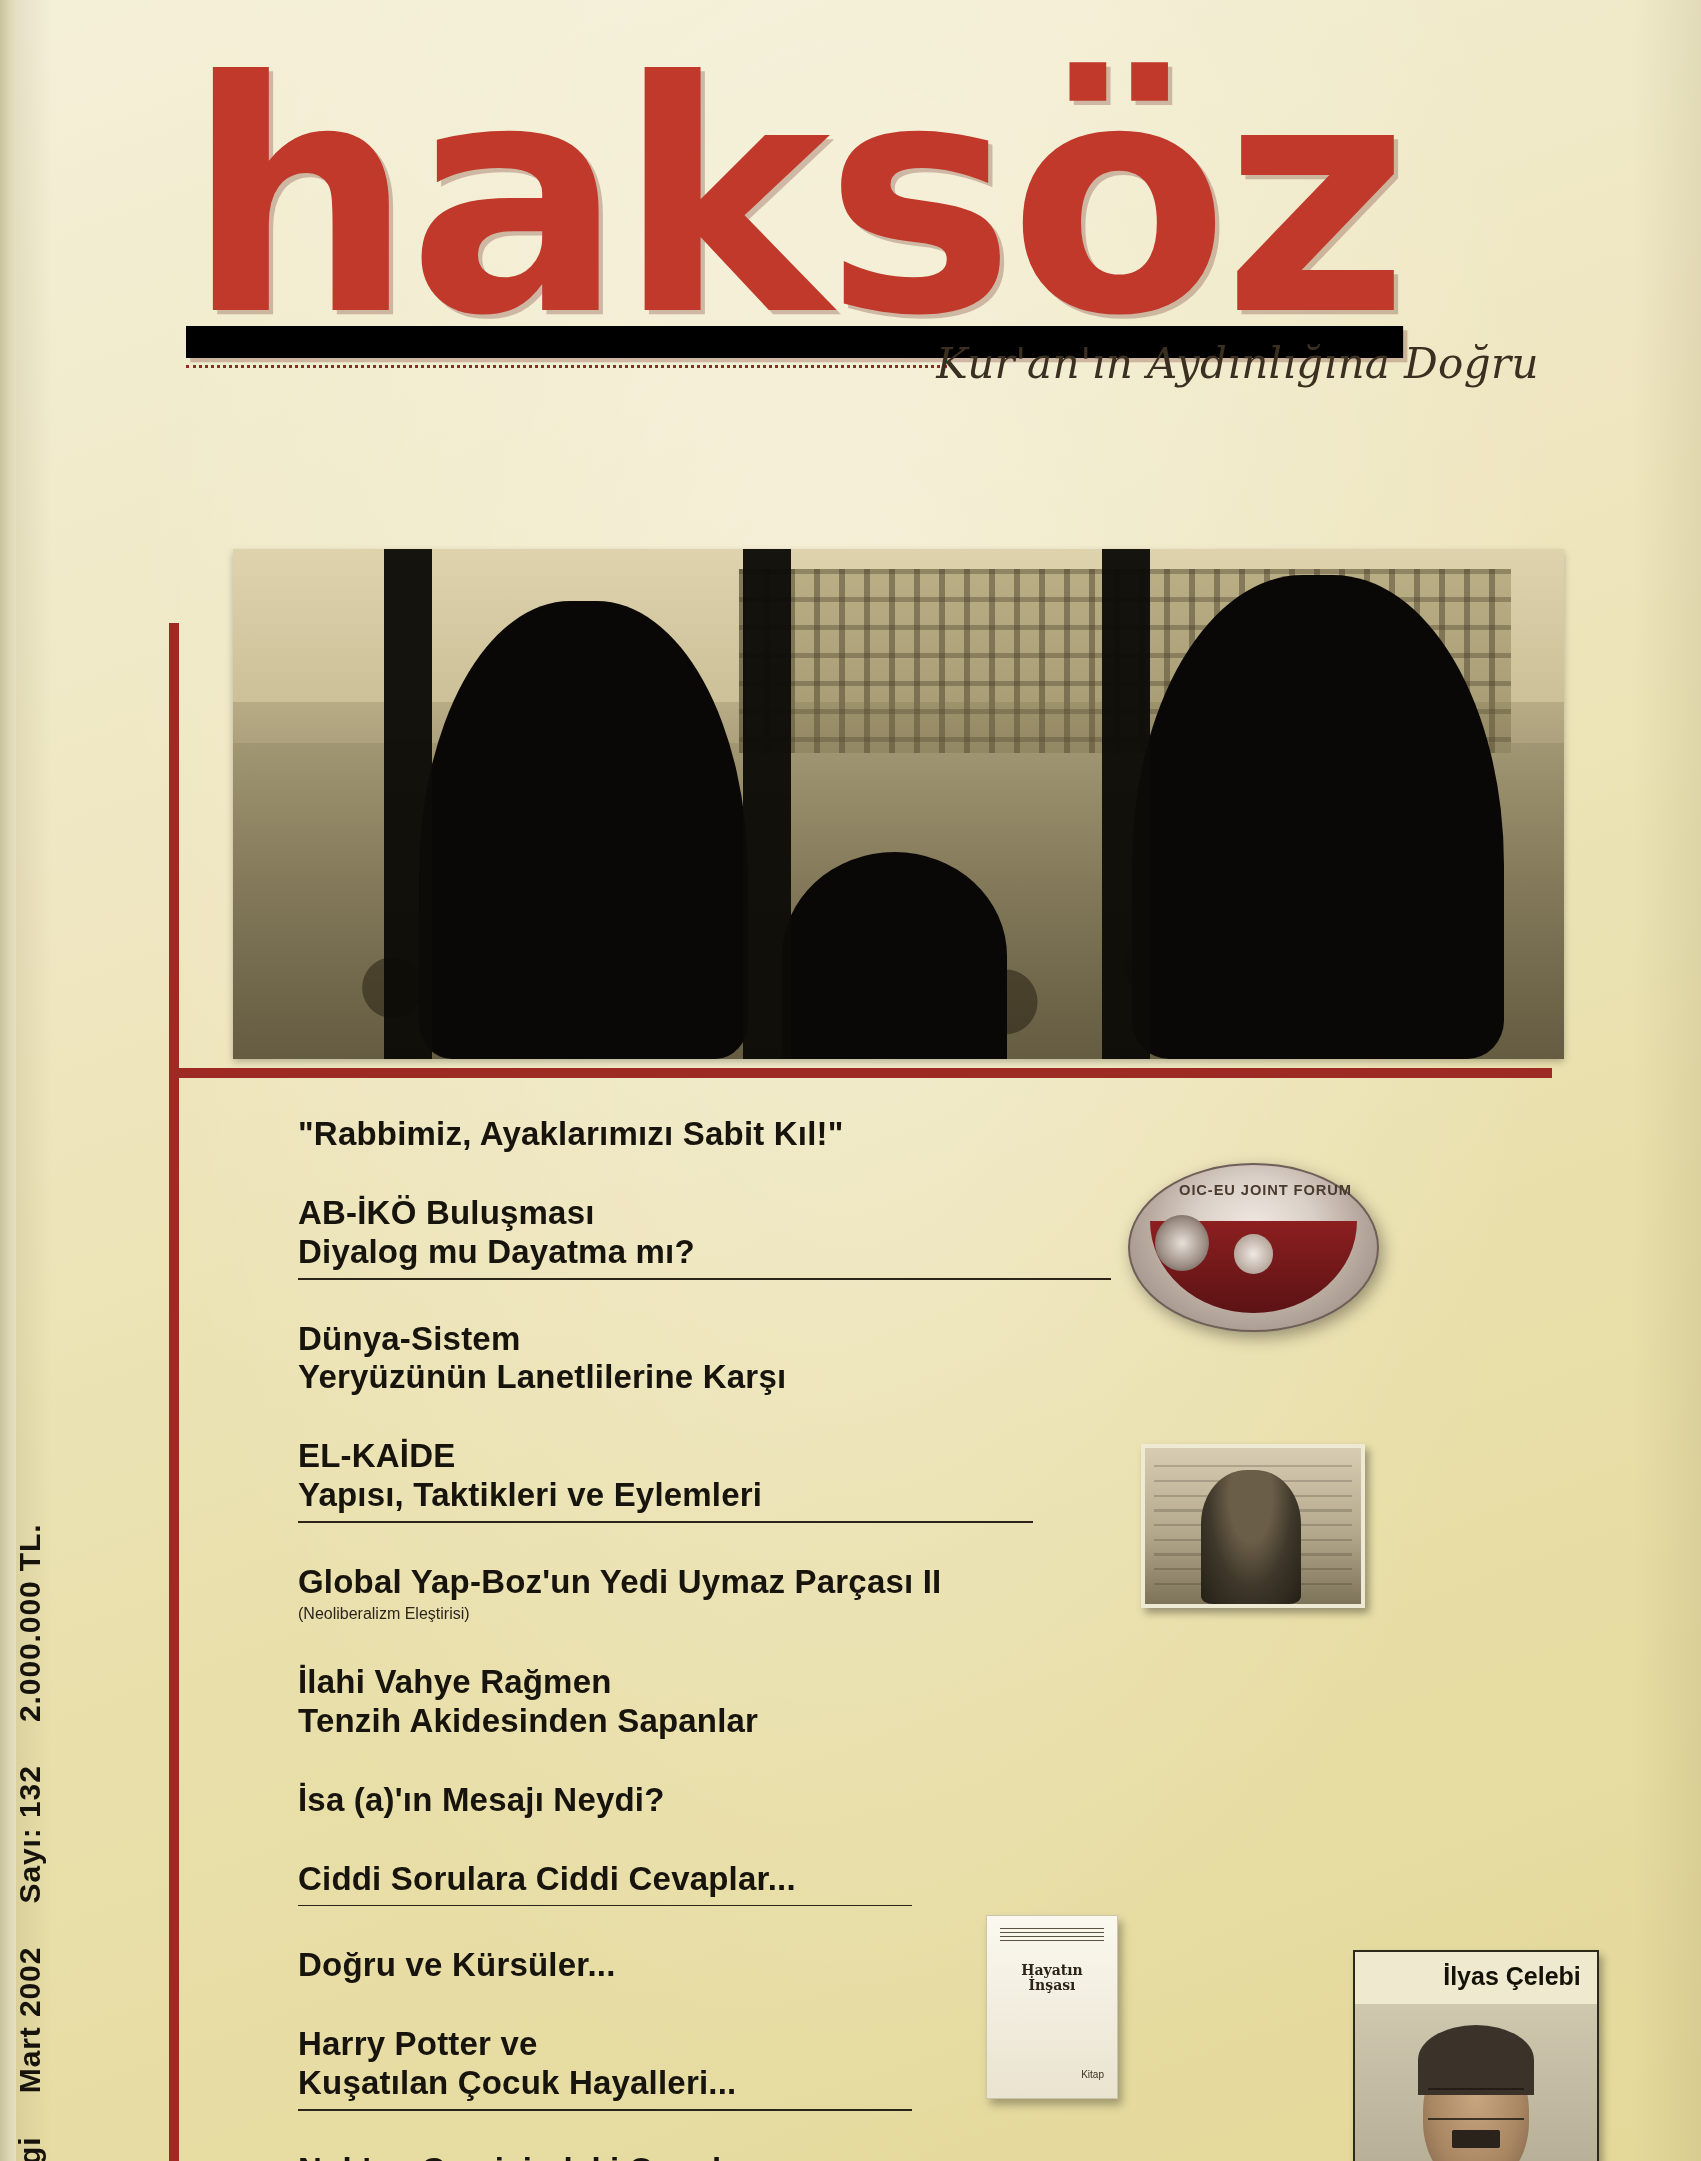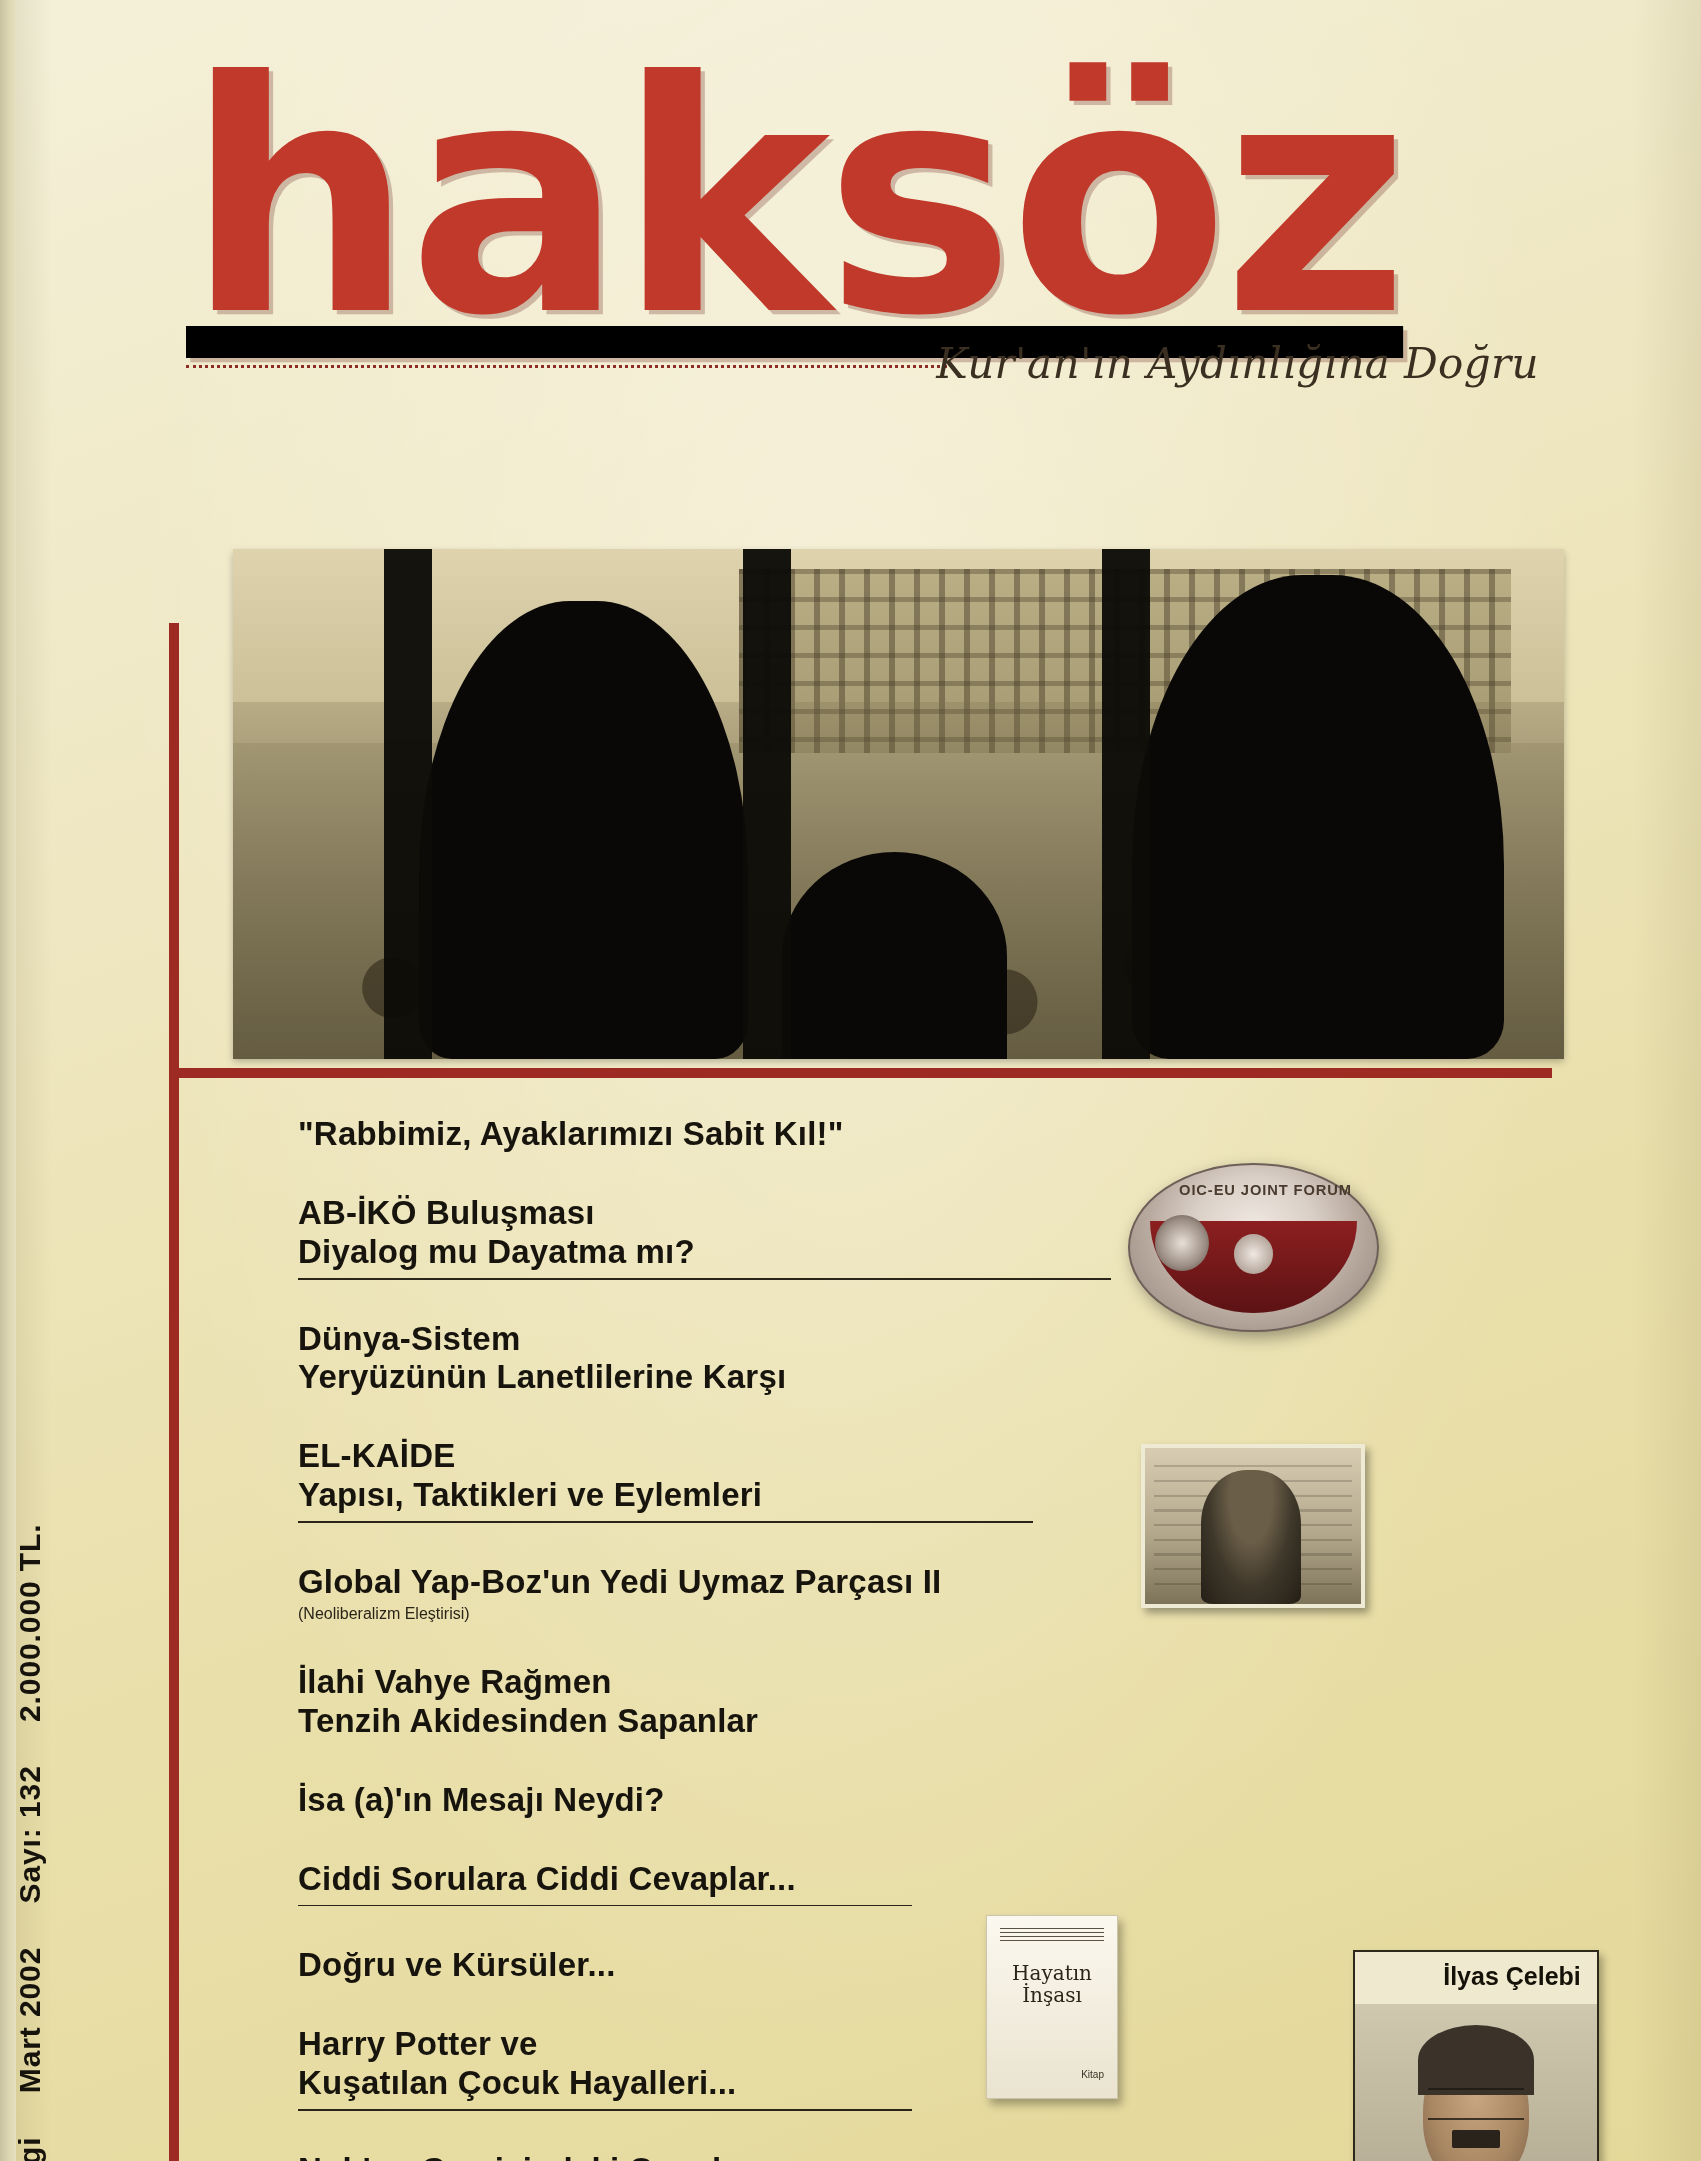--- a/index.html
+++ b/index.html
@@ -299,22 +299,22 @@
     overflow: hidden;
   }
   .book-top {
     position:absolute; left:10%; top:6%; width:80%; height:8%;
     background: repeating-linear-gradient(0deg,#5a5344 0 1.3px, rgba(0,0,0,0) 1.3px 3.9px);
   }
   .book-title {
     position:absolute; left:10%; top:26%; width:80%;
     text-align:center;
     font-family:"DejaVu Serif", serif;
-    font-weight:normal;
-    font-size: 20px;
+    font-weight:bold;
+    font-size: 14px;
     line-height: 1.08;
     color: #2b2519;
   }
   .book-sub {
     position:absolute; left:10%; bottom:10%; width:80%;
     text-align:right; font-size: 10px; color:#3a3327;
   }
 
   
   .portrait-box {

